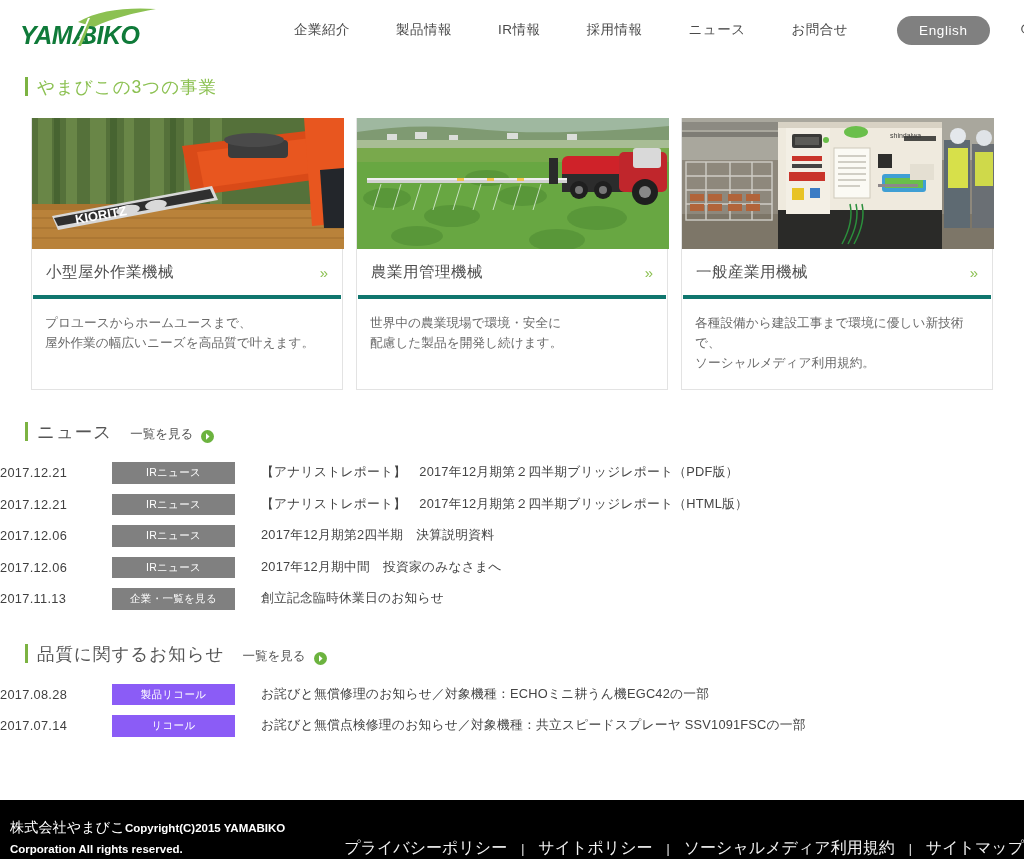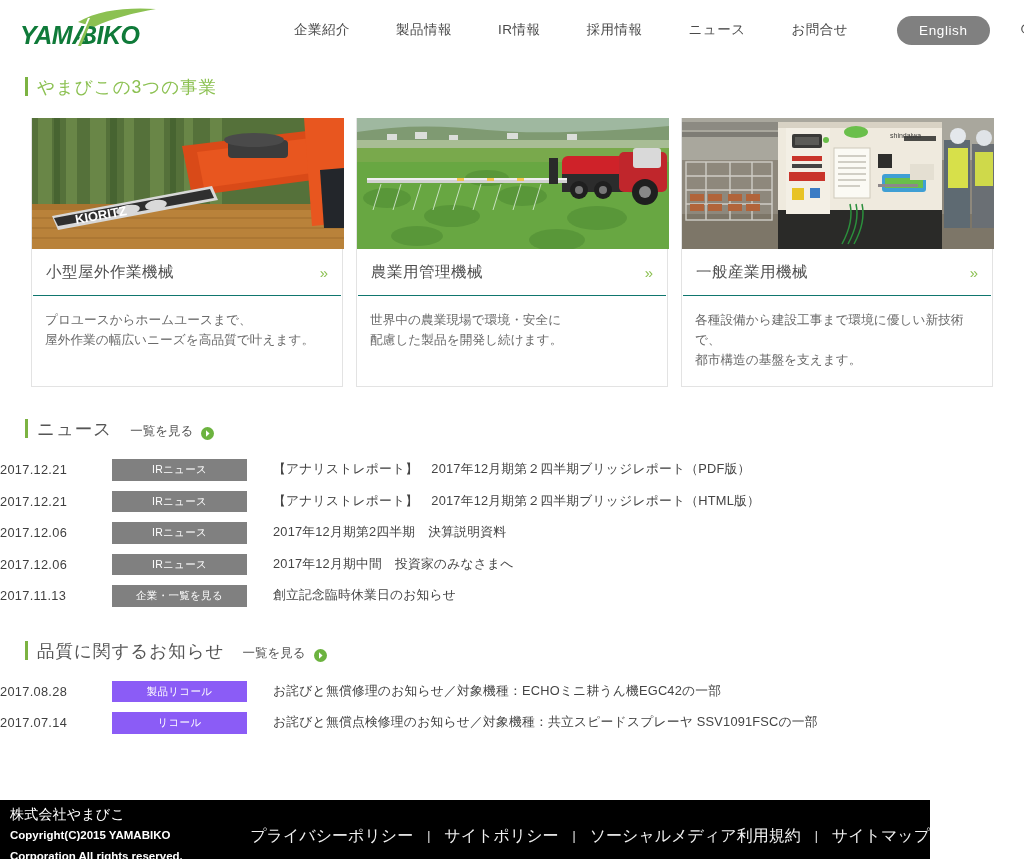--- a/index.html
+++ b/index.html
@@ -98,21 +98,21 @@
     border: 1px solid #e3e3e3;
     border-top: none;
     display: flex; flex-direction: column;
     cursor: pointer;
   }
   .card-img { width: 312px; height: 131px; position: relative; overflow: hidden; }
   .card-img svg { display:block; }
   .card-title-row {
     display: flex; align-items: center; justify-content: space-between;
     padding: 13px 14px 12px 13px;
-    border-bottom: 1px solid #0f766e;
+    border-bottom: 4px solid #0f766e;
     margin: 0 1px;
   }
   .card-title {
     font-size: 15.5px; color: #4f4f4f; letter-spacing: .5px;
   }
   .chev { color: #8cc152; font-size: 15px; line-height: 1; letter-spacing: -1px; }
   .card-desc {
     padding: 14px 13px 16px 13px;
     font-size: 12.7px; line-height: 20px; color: #6a6a6a;
     white-space: pre-line;
@@ -124,43 +124,43 @@
   .row {
     display: flex; align-items: center;
     padding: 5px 0 5px 0;
     cursor: pointer;
   }
   .row-date {
     font-size: 12.8px; color: #3f3f3f;
     width: 112px; flex: none; letter-spacing: .3px;
   }
   .badge {
-    width: 135px; flex: none;
+    width: 123px; flex: none;
     text-align: center;
     font-size: 10.5px;
     color: #ffffff;
     padding: 5px 0 6px 0;
     letter-spacing: .3px;
     line-height: 1;
   }
   .badge-ir { background: #808080; }
   .badge-corp { background: #808080; }
   .badge-recall { background: #8b5cf6; }
   .row-title {
     font-size: 12.8px; color: #444444;
     margin-left: 26px; letter-spacing: .2px;
     white-space: nowrap;
   }
 
   
   .footer {
     position: absolute; left: 0; bottom: 0;
-    width: 930px; height: 59px;
+    width: 1024px; height: 59px;
     background: #000000;
-    display: flex; align-items: center; gap: 36px;
+    display: flex; align-items: flex-end; gap: 36px;
   }
   .footer-left {
     margin: 11px 0 0 10px;
     width: 462px;
     line-height: 19px;
   }
   .footer-company {
     color: #ffffff; font-size: 14px; letter-spacing: .2px;
   }
   .footer-copy {
@@ -401,21 +401,21 @@
           <rect x="290" y="26" width="22" height="84" fill="#6a6f74"></rect>
           <rect x="293" y="34" width="18" height="34" fill="#cfd94a"></rect>
           <circle cx="302" cy="20" r="8" fill="#dfe3e7"></circle>
         </svg>
       </div>
       <div class="card-title-row">
         <span class="card-title">一般産業用機械</span>
         <span class="chev">»</span>
       </div>
       <div class="card-desc">各種設備から建設工事まで環境に優しい新技術で、
-都市構造の基盤を支えます。</div>
+ソーシャルメディア利用規約。</div>
     </div>
   </div>
 
   <div class="section-head" style="margin-top:29px;">
     <span class="bar"></span>
     <span class="head-gray">ニュース</span>
     <a class="more-link">
       <span>一覧を見る</span>
       <span class="circ-arrow">
         <svg width="13" height="13" viewBox="0 0 14 14">

